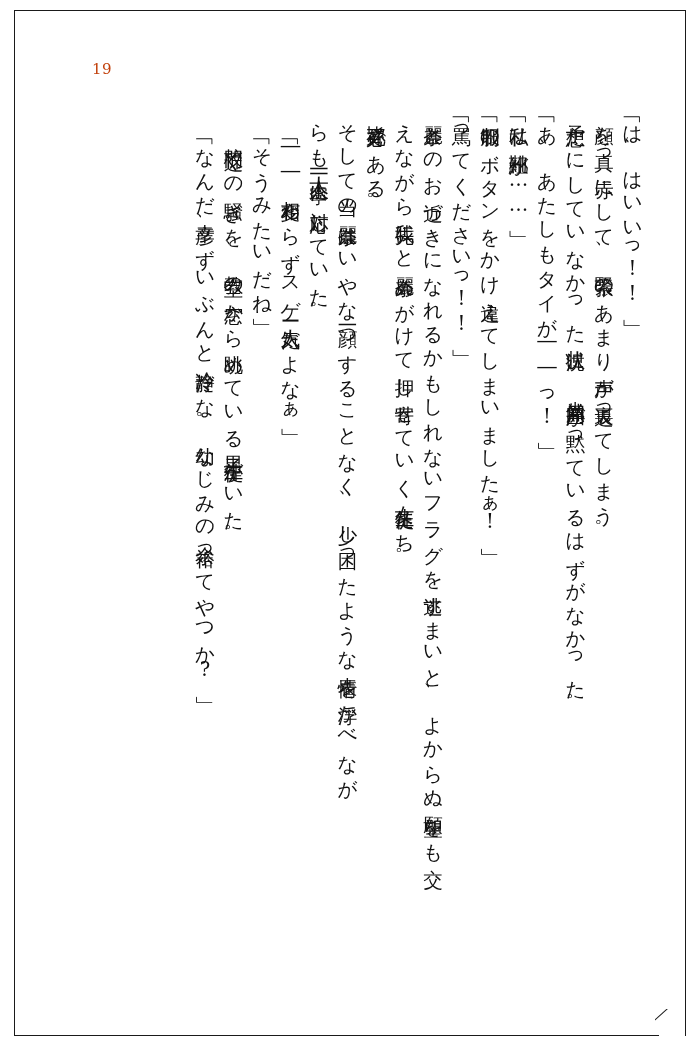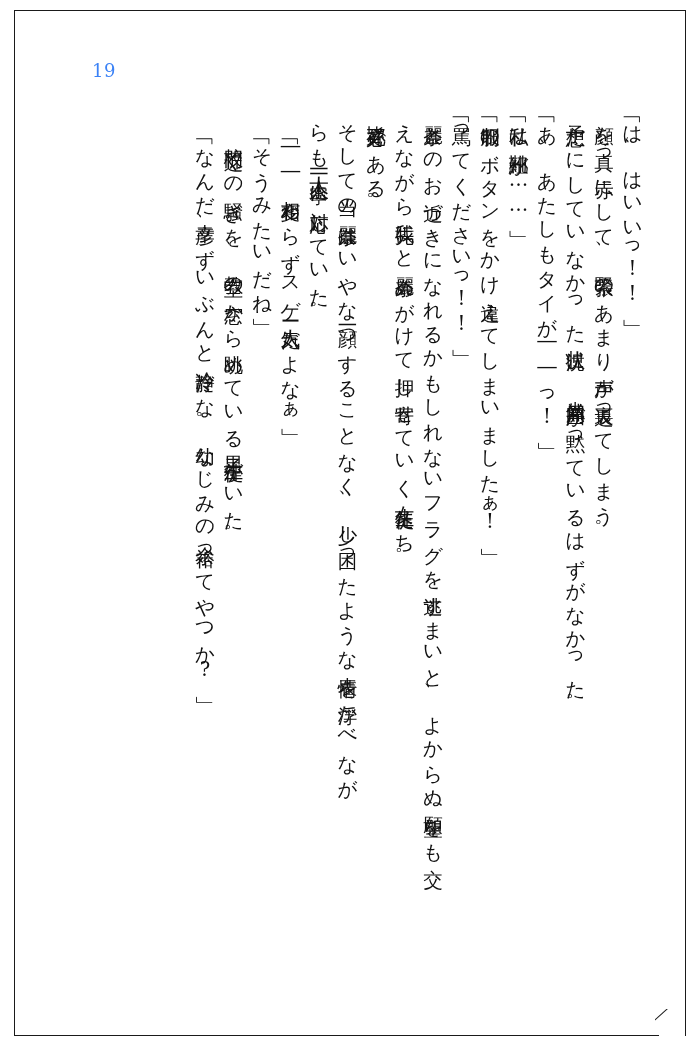--- a/index.html
+++ b/index.html
@@ -59,22 +59,22 @@
     height: 1px;
     background: #1a1a1a;
     transform: rotate(-42deg);
     transform-origin: left center;
   }
 
   #page-number {
     position: absolute;
     left: 92px;
     top: 60px;
-    font-size: 18px;
-    color: #3b82f6;
+    font-size: 15px;
+    color: #c2410c;
     font-family: "DejaVu Serif", "Liberation Serif", serif;
     letter-spacing: 0.5px;
   }
 
   
   #body-text {
     position: absolute;
     right: 58px;
     top: 110px;
     height: 830px;

